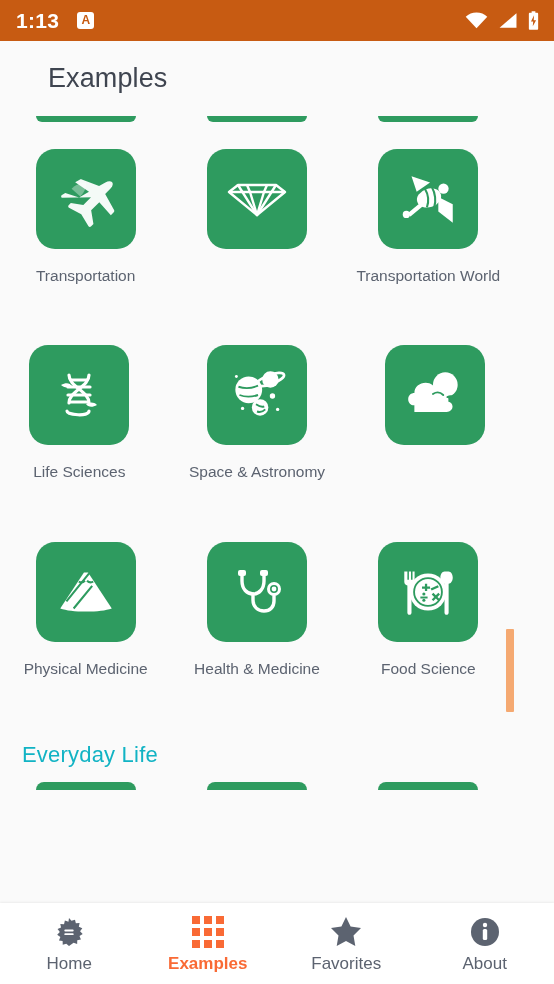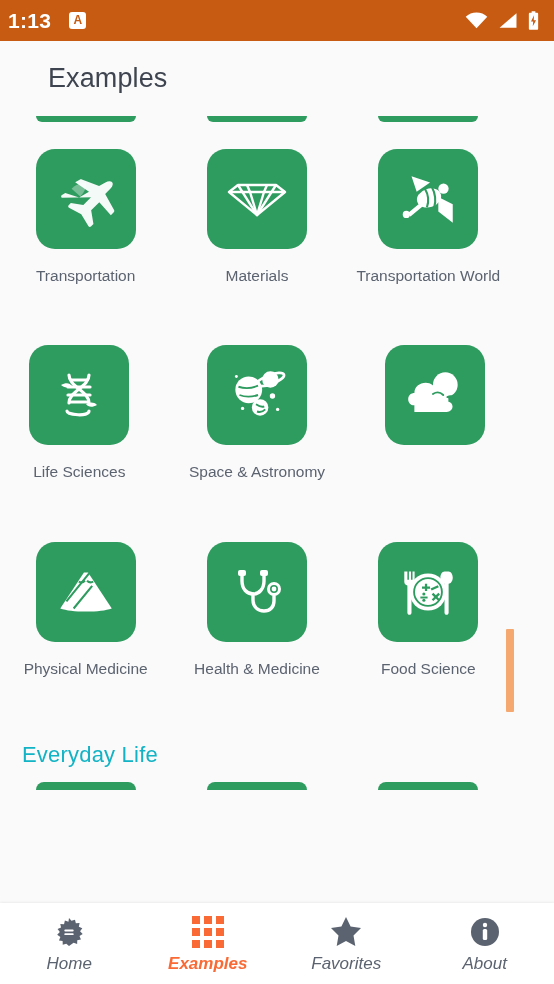--- a/index.html
+++ b/index.html
@@ -15,21 +15,21 @@
     background: #fafafa;
     overflow: hidden;
   }
 
   
   .statusbar {
     position: absolute; top: 0; left: 0;
     width: 554px; height: 41px;
     background: #c75b12;
     display: flex; align-items: center;
-    padding: 0 14px 0 8px;
+    padding: 0 14px 0 16px;
   }
   .status-time {
     color: #ffffff; font-size: 21px; font-weight: 700;
     letter-spacing: .3px; line-height: 1;
   }
   .status-appicon {
     margin-left: 18px;
     width: 17px; height: 17px;
     background: #ffffff; border-radius: 3px;
     display: flex; align-items: center; justify-content: center;
@@ -145,21 +145,21 @@
     box-shadow: 0 -1px 2px rgba(0,0,0,.06);
   }
   .nav-item {
     flex: 1 1 0;
     display: flex; flex-direction: column;
     align-items: center; justify-content: center;
     gap: 7px;
   }
   .nav-icon { height: 32px; display: flex; align-items: center; justify-content: center; }
   .nav-label {
-    font-size: 17px; color: #5c6370; line-height: 1; font-style: italic;
+    font-size: 17px; color: #5c6370; line-height: 1;
   }
   .nav-item.active .nav-label { color: #f96a35; font-weight: 700; }
   .grid9 {
     display: grid;
     grid-template-columns: repeat(3, 8px);
     grid-template-rows: repeat(3, 8px);
     gap: 4px;
   }
   .grid9 i { background: #f96a35; display: block; }
 </style>
@@ -230,21 +230,20 @@
             <svg width="64" height="64" viewBox="0 0 64 64">
               <g fill="none" stroke="#ffffff" stroke-width="2.4" stroke-linejoin="round">
                 <path d="M13 18h38l-19 30z"></path>
                 <path d="M4 25h56"></path>
                 <path d="M13 18 4 25l28 23 28-23-9-7"></path>
                 <path d="m22 18 3 7m17-7-3 7"></path>
                 <path d="m25 25 7 23 7-23"></path>
               </g>
             </svg>
           </div>
-          <div class="cell-label">Materials</div>
         </div>
 
         <div class="cell">
           <div class="tile">
             <svg width="66" height="66" viewBox="0 0 64 64">
               <g fill="#ffffff">
                 <path d="M16 10l18 6-13 9z"></path>
                 <path d="M42 30l14 7v18l-14-11z"></path>
                 <ellipse cx="33" cy="31" rx="12" ry="9" transform="rotate(-18 33 31)"></ellipse>
                 <path d="M12 46l12-10 3 3-12 10z"></path>

